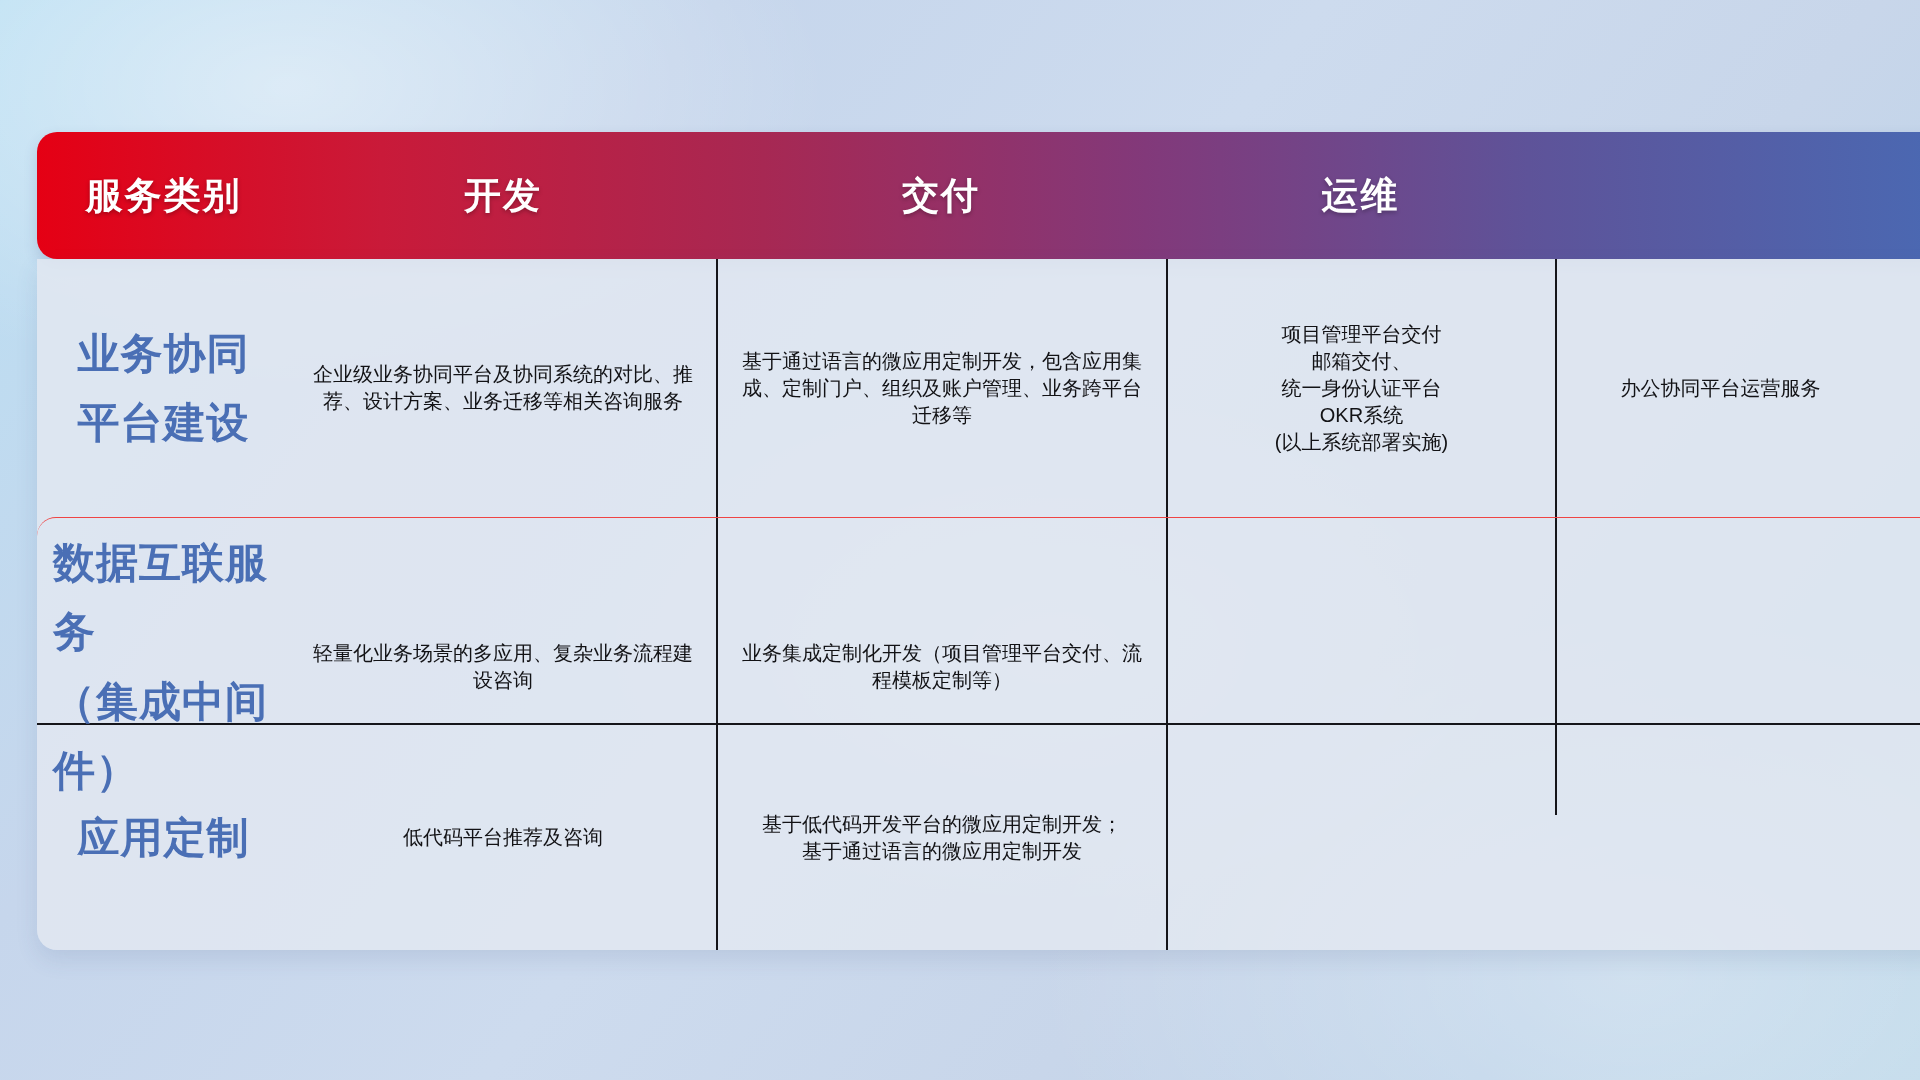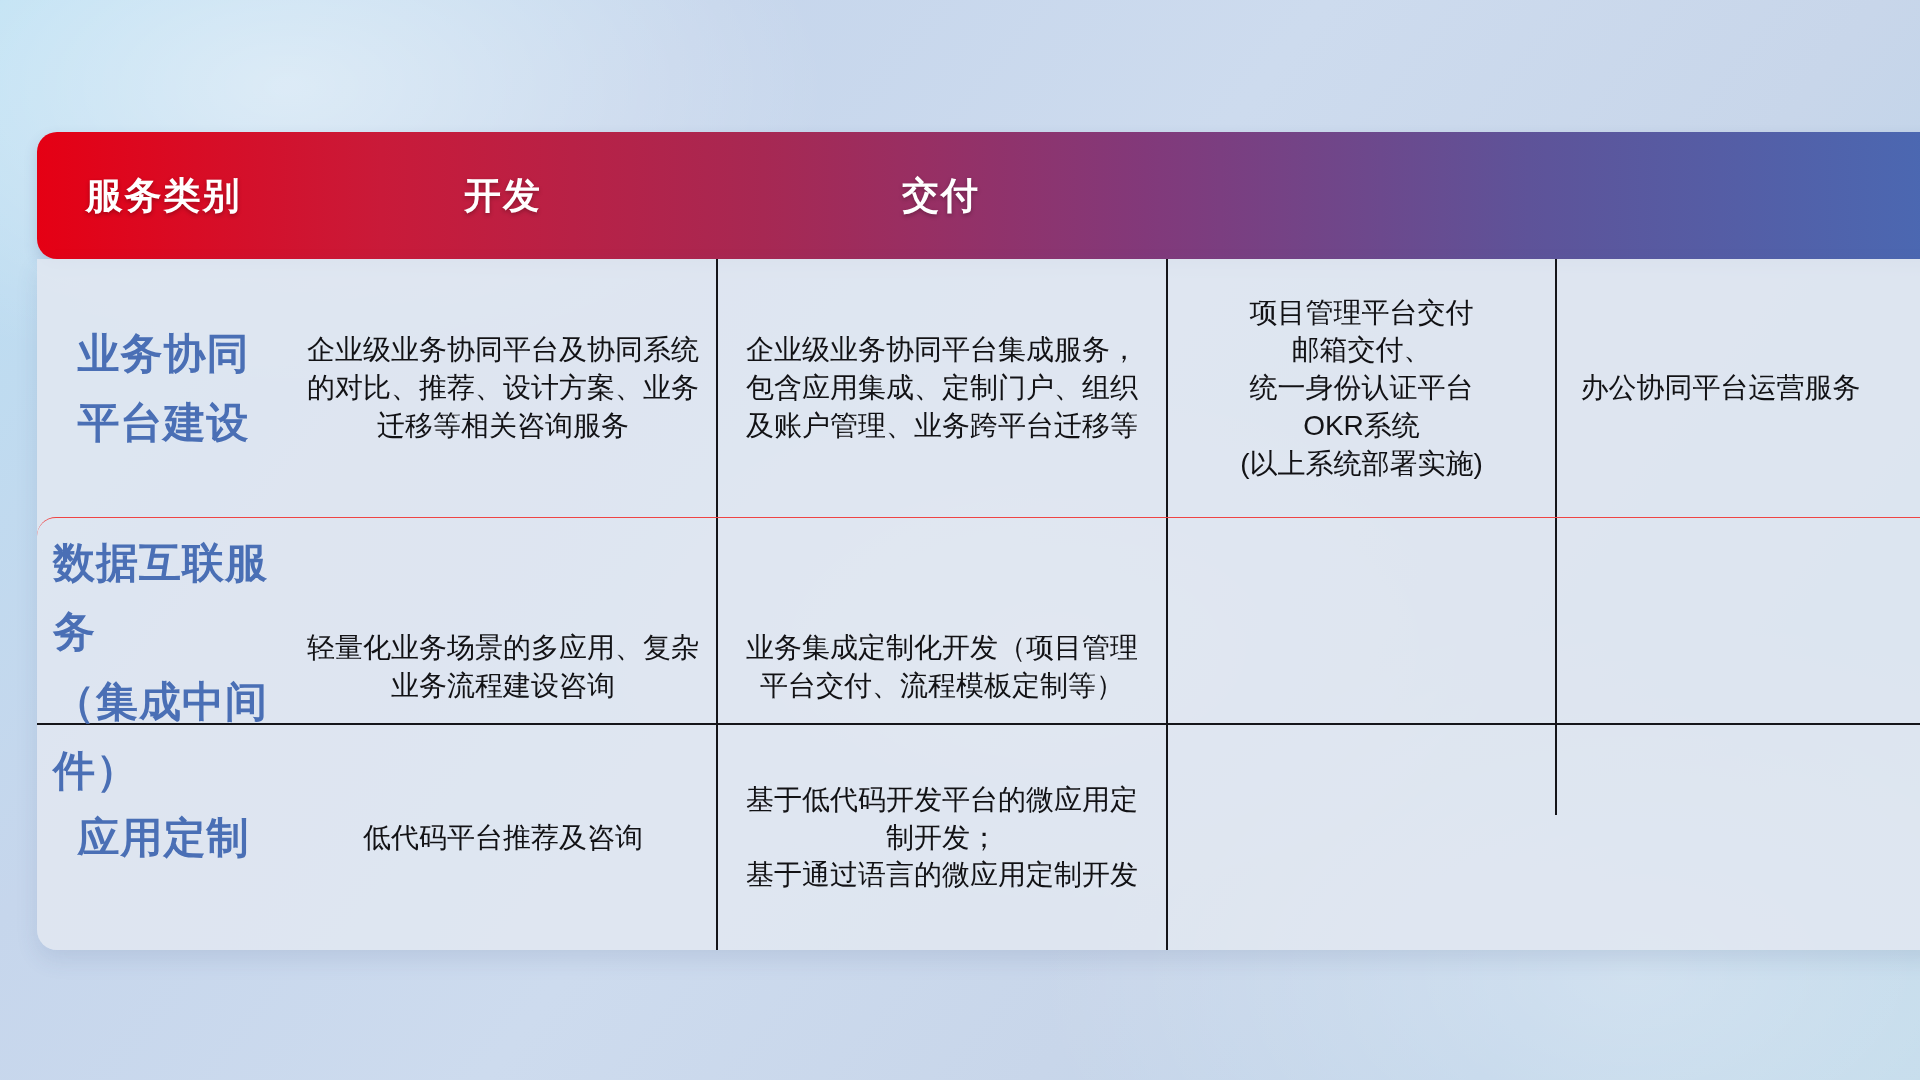--- a/index.html
+++ b/index.html
@@ -40,51 +40,52 @@
   .trow.r1{height:258px;}
   .trow.r2{height:205px;border-top:1px solid #ef4444;border-radius:19px;}
   .trow.r3{height:225px;border-top:2px solid #15151a;}
   .cell{
     display:flex;align-items:center;justify-content:center;
     padding:10px 16px;box-sizing:border-box;
   }
   .cell.bordered{border-left:2px solid #15151a;}
   .cell-text{
     white-space:pre-line;text-align:center;
-    font-size:28px;color:#121215;line-height:1.35;
+    font-size:20px;color:#121215;line-height:1.35;
   }
   .cat-text{
     white-space:pre-line;text-align:left;
     font-size:42px;font-weight:bold;color:#4a6fb5;line-height:1.65;
     letter-spacing:1px;
   }
 </style>
 </head>
 <body>
 
 <div class="slide">
 
   <div class="thead">
     <div class="hcell">服务类别</div>
     <div class="hcell">开发</div>
     <div class="hcell">交付</div>
+    <div class="hcell">运维</div>
   </div>
 
   <div class="tbody">
 
     <div class="trow r1">
       <div class="cell">
         <div class="cat-text">业务协同
 平台建设</div>
       </div>
       <div class="cell">
         <div class="cell-text">企业级业务协同平台及协同系统的对比、推荐、设计方案、业务迁移等相关咨询服务</div>
       </div>
       <div class="cell bordered">
-        <div class="cell-text">企业级业务协同平台集成服务，包含应用集成、定制门户、组织及账户管理、业务跨平台迁移等</div>
+        <div class="cell-text">基于通过语言的微应用定制开发，包含应用集成、定制门户、组织及账户管理、业务跨平台迁移等</div>
       </div>
       <div class="cell bordered">
         <div class="cell-text">项目管理平台交付
 邮箱交付、
 统一身份认证平台
 OKR系统
 (以上系统部署实施)</div>
       </div>
       <div class="cell bordered">
         <div class="cell-text">办公协同平台运营服务</div>

